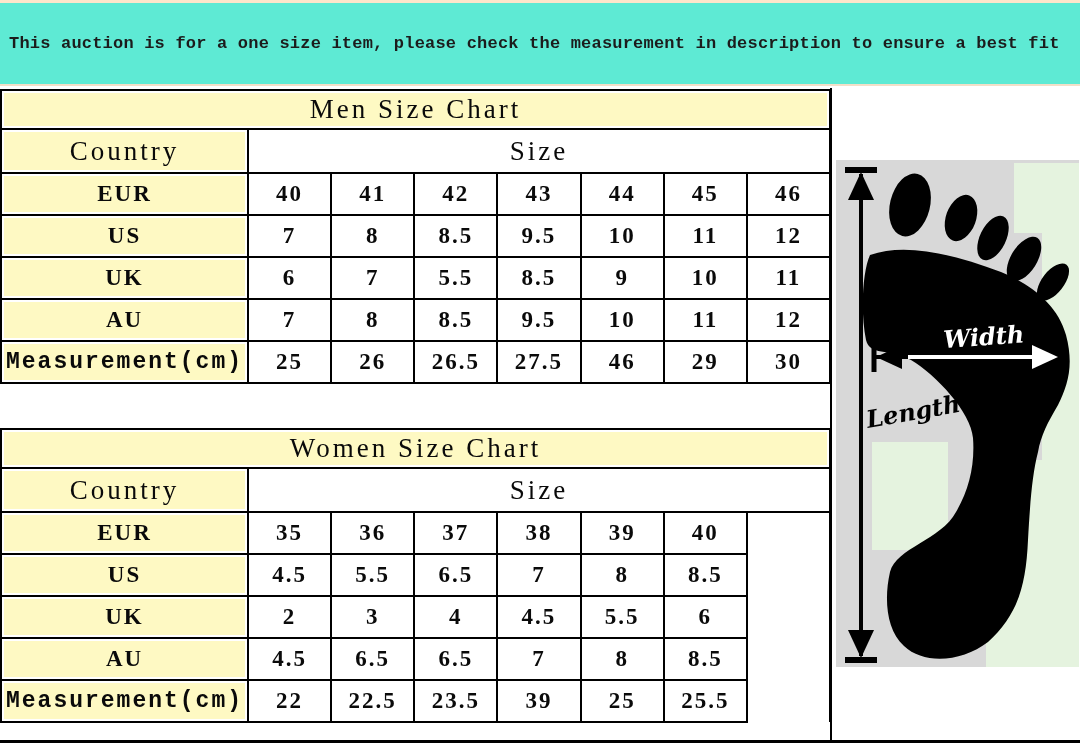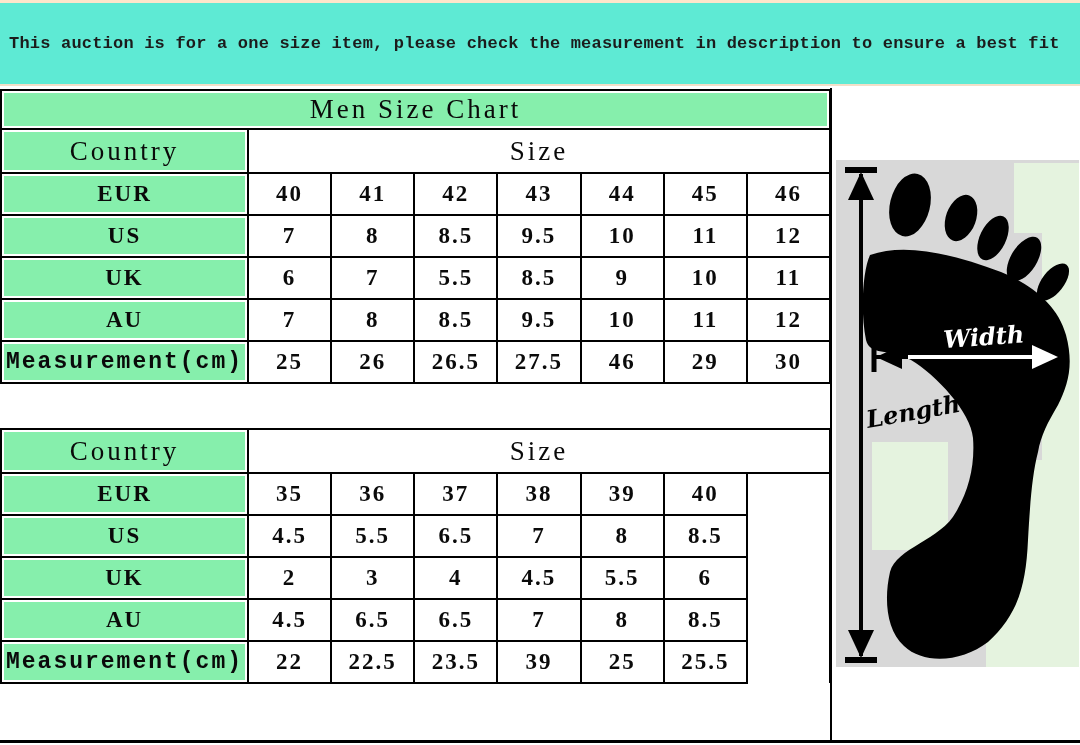--- a/index.html
+++ b/index.html
@@ -23,21 +23,21 @@
   }
 
   
   .tables { position:absolute; left:0; top:89px; width:832px; }
   table { border-collapse:collapse; table-layout:fixed; width:831px; }
   col.c-label { width:247px; }
   td {
     border:2px solid #000; text-align:center; vertical-align:middle;
     background:#fff; overflow:hidden;
   }
-  td.blue { background:#86efac; box-shadow:inset 0 0 0 2px #fff; }
+  td.blue { background:#fef9c3; box-shadow:inset 0 0 0 2px #fff; }
   tr.row-title td { height:39px; font-size:27px; letter-spacing:3px; }
   tr.row-head  td { height:44px; font-size:27px; letter-spacing:3px; }
   tr.row-data  td { height:42px; font-size:23px; font-weight:700; letter-spacing:2px; }
   td.lbl { font-size:24px; font-weight:400; }
   td.lbl-small { font-size:21px; font-weight:400; letter-spacing:1px;
                  font-family:"Liberation Mono", monospace;margin-left:9px; }
   td.size-head { background:#fff; }
   td.ghost { border-top:none; border-bottom:none; background:#fff; }
   .table-gap { height:44px; }
 
@@ -139,20 +139,23 @@
           <col class="c-label">
           <col>
           <col>
           <col>
           <col>
           <col>
           <col>
           <col>
         </colgroup>
       <tbody>
+          <tr class="row-title">
+        <td class="blue" colspan="8">Women Size Chart</td>
+      </tr>
       <tr class="row-head">
         <td class="blue">Country</td>
         <td class="size-head" colspan="7">Size</td>
       </tr>
       <tr class="row-data">
         <td class="blue lbl">EUR</td>
         <td>35</td>
         <td>36</td>
         <td>37</td>
         <td>38</td>

